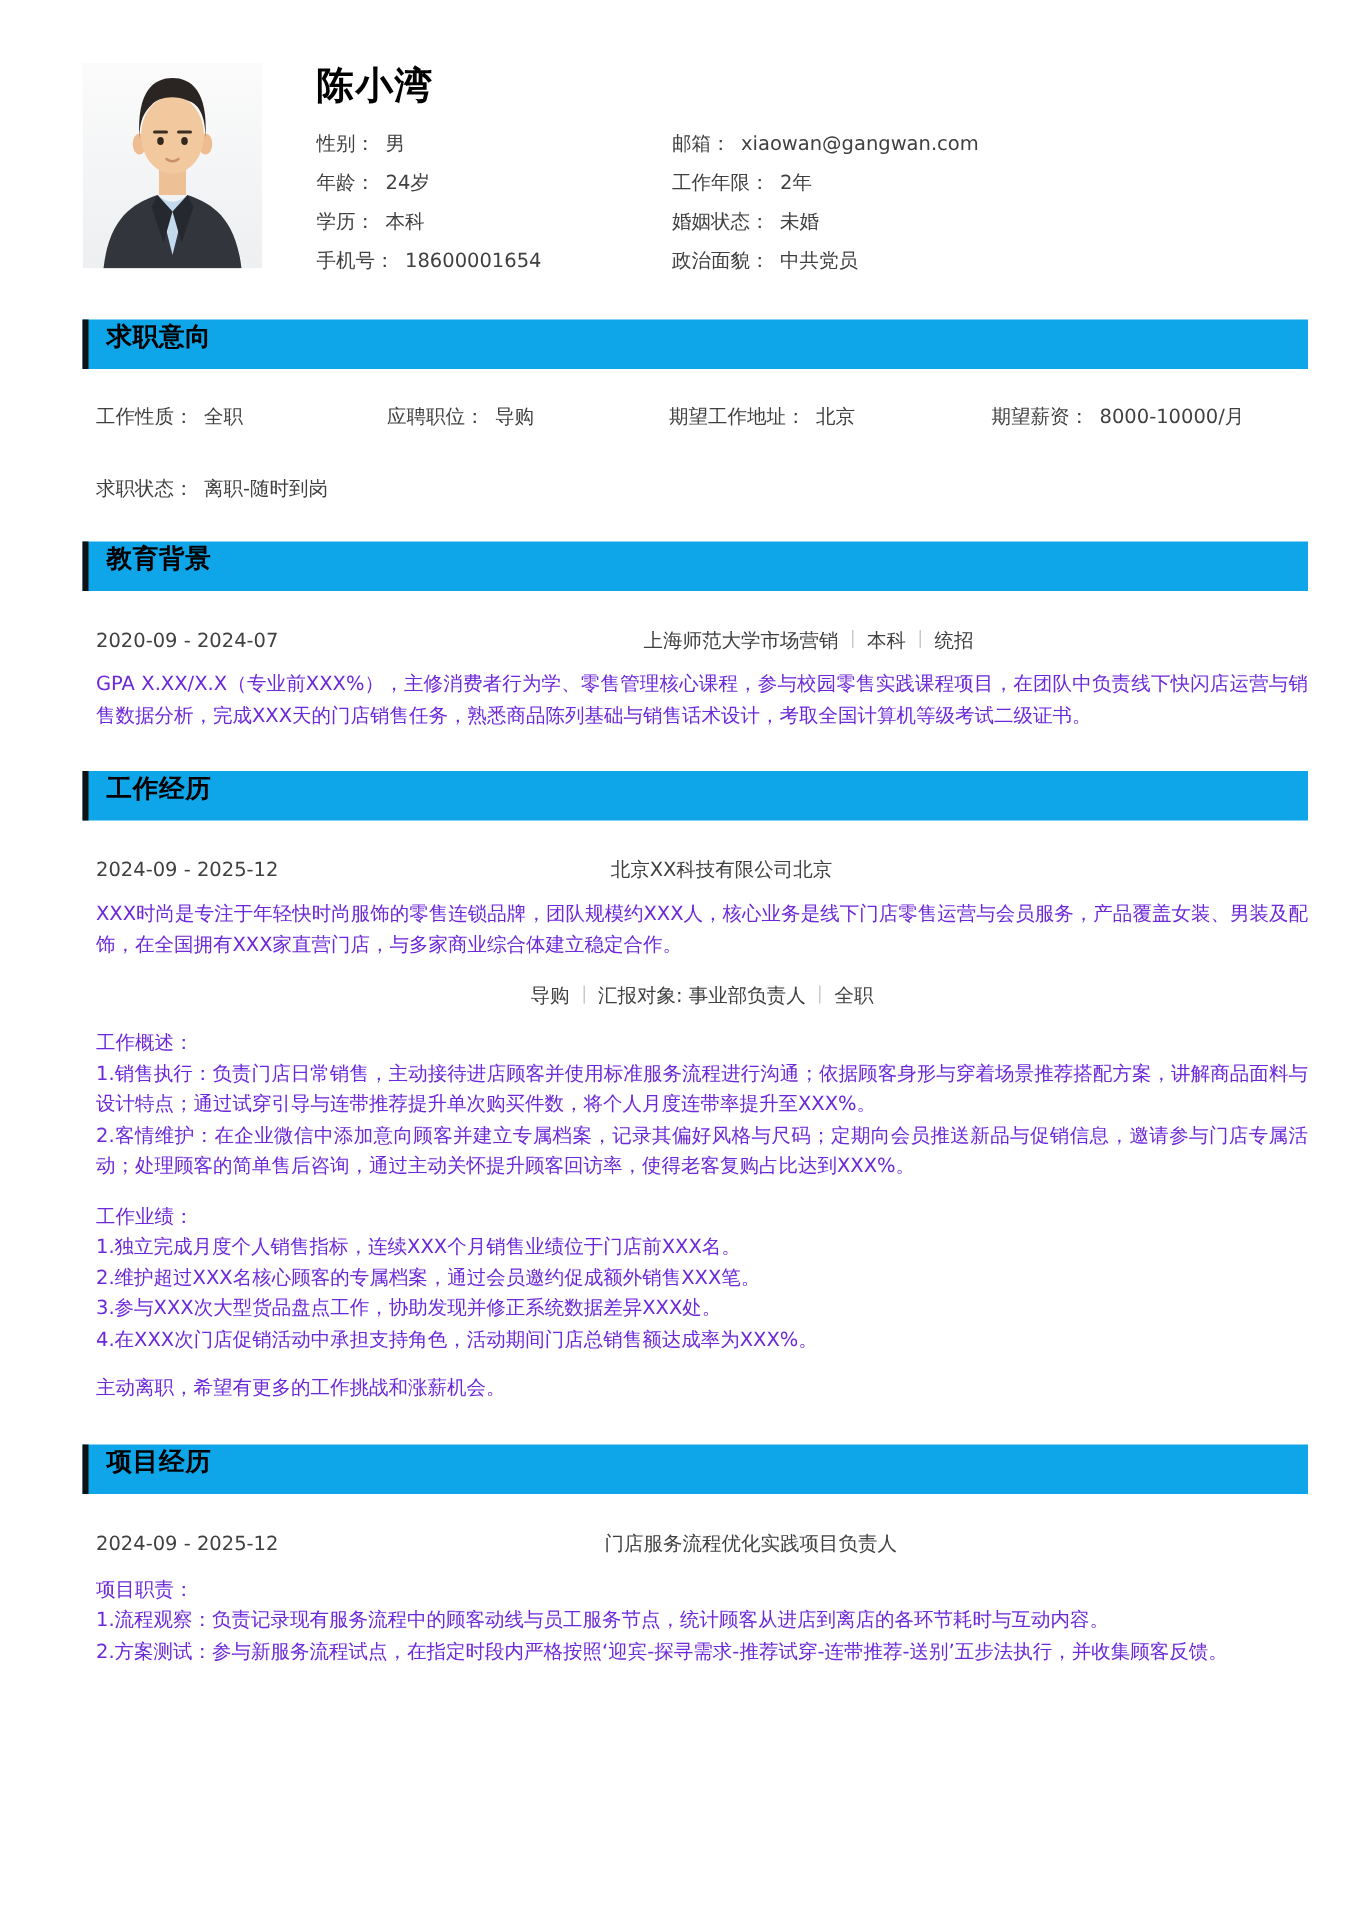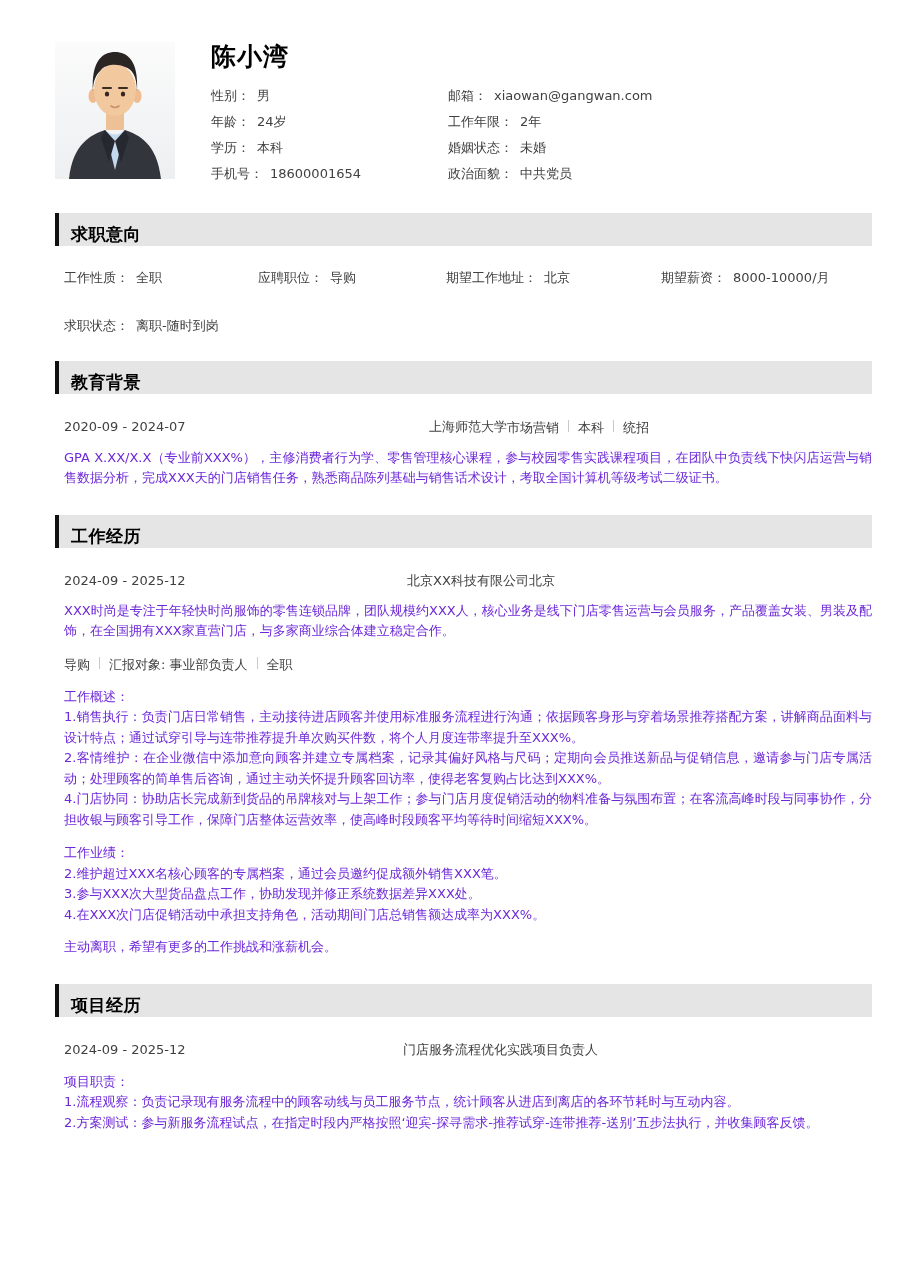--- a/index.html
+++ b/index.html
@@ -18,22 +18,22 @@
   .info-grid{
     display:grid;grid-template-columns:237px 1fr;
     grid-template-rows:repeat(4,26px);grid-auto-flow:column;
     font-size:13px;align-items:center;
   }
   .kv .k{color:#404040;margin-top:32px;}
   .kv .v{margin-left:7px;color:#404040;}
 
   
   .sec-bar{
-    margin-top:26px;height:33px;background:#e5e5e5;border-left:4px solid #111111;
-    display:flex;align-items:flex-end;padding-left:12px;box-sizing:border-box;
+    margin-top:26px;height:33px;background:#0ea5e9;border-left:4px solid #111111;
+    display:flex;align-items:flex-start;padding-left:12px;box-sizing:border-box;
   }
   .sec-title{font-size:17px;font-weight:bold;color:#000;letter-spacing:0.5px;}
 
   
   .intent-grid{
     margin-top:23px;padding-left:9px;display:grid;
     grid-template-columns:194px 188px 215px 1fr;row-gap:30px;font-size:13px;
   }
   .intent-grid .kv.full{grid-column:1 / -1;}
 
@@ -47,21 +47,21 @@
 
   .tags span{vertical-align:middle;}
   .sep{display:inline-block;width:1px;height:12px;background:#c9c9c9;margin:0 9px;vertical-align:-1px;}
 
   
   .para,.block{
     padding-left:9px;margin-top:11px;font-size:13px;line-height:20.5px;color:#6d28d9;
     text-align:justify;
   }
   .block{margin-top:13px;}
-  .meta-row{margin-top:14px;padding-left:9px;font-size:13px;}
+  .meta-row{margin-top:14px;padding-left:9px;font-size:13px;text-align:center;}
   .leaving{margin-top:12px;}
 </style>
 </head>
 <body>
 
 <div class="page">
 
   <header class="resume-header">
     <div class="photo">
       <svg width="120" height="137" viewBox="0 0 120 137" xmlns="http://www.w3.org/2000/svg">
@@ -140,24 +140,24 @@
       <span class="right">北京</span>
     </div>
     <div class="para">XXX时尚是专注于年轻快时尚服饰的零售连锁品牌，团队规模约XXX人，核心业务是线下门店零售运营与会员服务，产品覆盖女装、男装及配饰，在全国拥有XXX家直营门店，与多家商业综合体建立稳定合作。</div>
     <div class="meta-row tags">
       <span>导购</span><i class="sep"></i><span>汇报对象: 事业部负责人</span><i class="sep"></i><span>全职</span>
     </div>
     <div class="block">
       <div>工作概述：</div>
       <div>1.销售执行：负责门店日常销售，主动接待进店顾客并使用标准服务流程进行沟通；依据顾客身形与穿着场景推荐搭配方案，讲解商品面料与设计特点；通过试穿引导与连带推荐提升单次购买件数，将个人月度连带率提升至XXX%。</div>
       <div>2.客情维护：在企业微信中添加意向顾客并建立专属档案，记录其偏好风格与尺码；定期向会员推送新品与促销信息，邀请参与门店专属活动；处理顾客的简单售后咨询，通过主动关怀提升顾客回访率，使得老客复购占比达到XXX%。</div>
-      <div>4.门店协同：协助店长完成新到货品的吊牌核对与上架工作；参与门店月度促销活动的物料准备与氛围布置；在客流高峰时段与同事协作，分担收银与顾客引导工作，保障门店整体运营效率，使高峰时段顾客平均等待时间缩短XXX%。</div>
     </div>
     <div class="block">
       <div>工作业绩：</div>
+      <div>1.独立完成月度个人销售指标，连续XXX个月销售业绩位于门店前XXX名。</div>
       <div>2.维护超过XXX名核心顾客的专属档案，通过会员邀约促成额外销售XXX笔。</div>
       <div>3.参与XXX次大型货品盘点工作，协助发现并修正系统数据差异XXX处。</div>
       <div>4.在XXX次门店促销活动中承担支持角色，活动期间门店总销售额达成率为XXX%。</div>
     </div>
     <div class="para leaving">主动离职，希望有更多的工作挑战和涨薪机会。</div>
   </section>
 
   <section>
     <div class="sec-bar">
       <span class="sec-title">项目经历</span>

